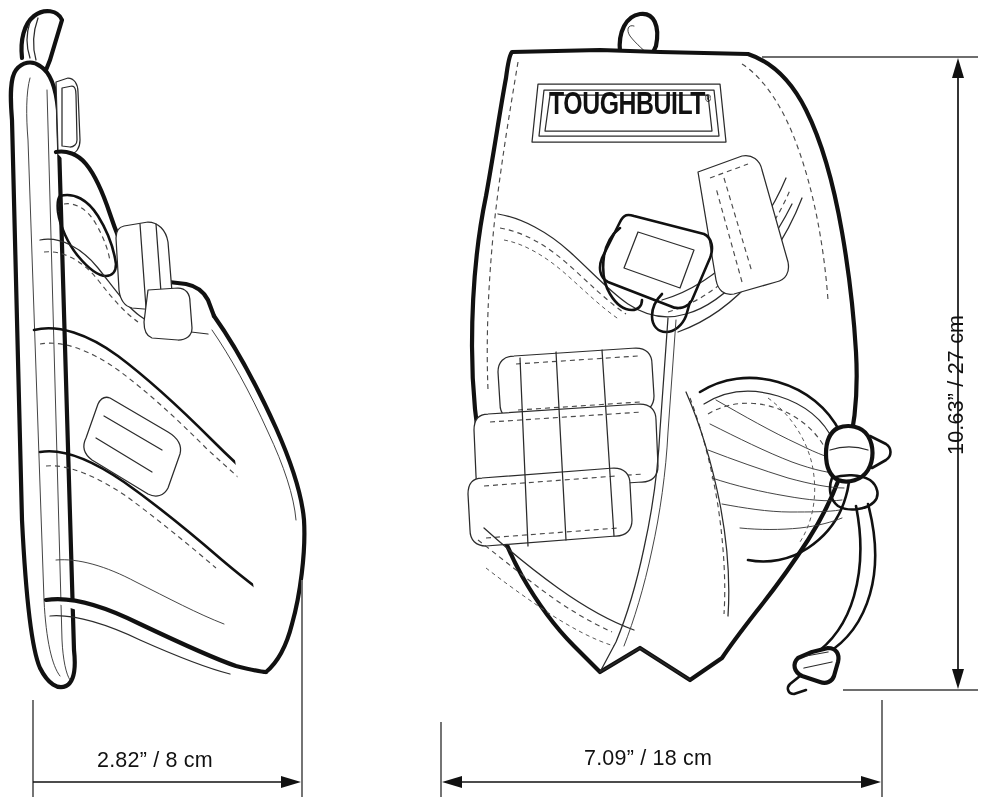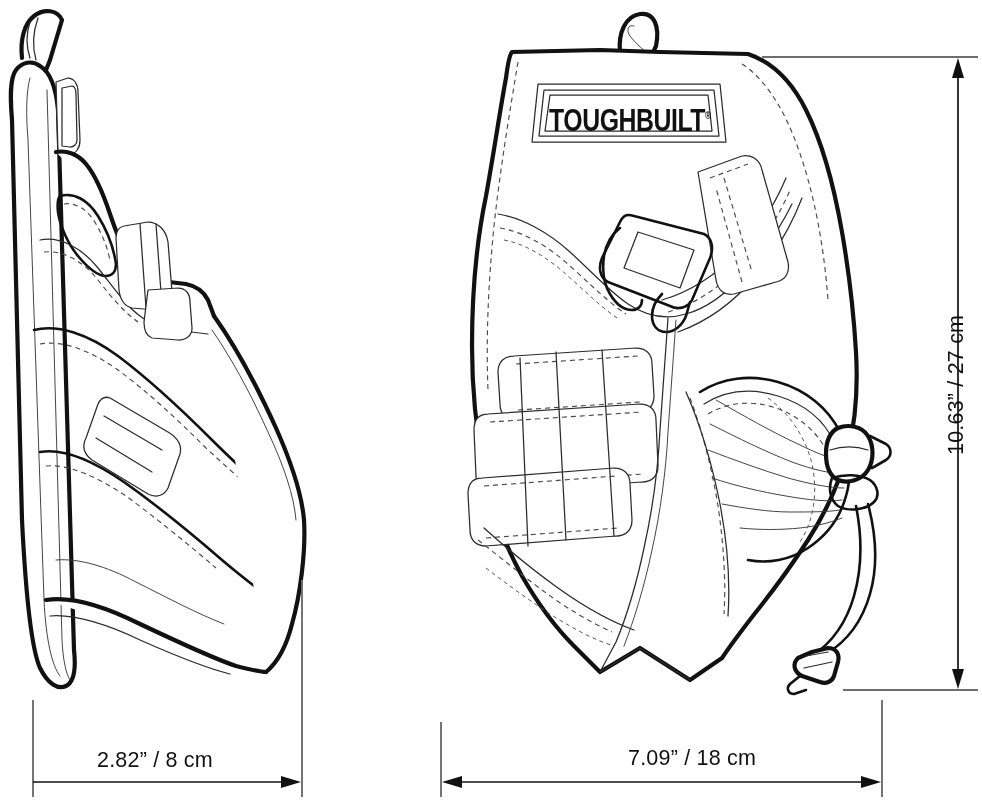--- a/index.html
+++ b/index.html
@@ -27,21 +27,21 @@
   .dim-arrow{fill:#111111;stroke:none;}
 
   .dim-text{
     font-family:"Liberation Sans","DejaVu Sans",sans-serif;
     font-size:21.5px;color:#111;white-space:nowrap;letter-spacing:.2px;
   }
   .dim-h{position:absolute;}
   .dim-v{position:absolute;transform-origin:0 0;}
 
   .logo-wrap{
-    position:absolute;display:flex;align-items:flex-end;justify-content:center;
+    position:absolute;display:flex;align-items:flex-start;justify-content:center;
     pointer-events:none;
   }
   .logo-text{
     font-family:"Liberation Sans Narrow","Liberation Sans","DejaVu Sans Condensed",sans-serif;
     font-weight:bold;font-size:27px;letter-spacing:-0.5px;color:#111111;
     transform:scaleX(0.92) scaleY(1.18);transform-origin:center center;
     white-space:nowrap;line-height:1;
   }
   .logo-reg{font-size:9px;vertical-align:super;font-weight:bold;letter-spacing:0;}
 </style>
@@ -252,17 +252,17 @@
     </g>
 
   </svg>
 
   <div class="logo-wrap" style="left:544px;top:90px;width:172px;height:44px;">
     <span class="logo-text"><span>TOUGHBUILT</span><span class="logo-reg">®</span></span>
   </div>
 
   <div class="dim-text dim-h" style="left:97px;top:748px;">2.82”  /  8 cm</div>
 
-  <div class="dim-text dim-h" style="left:628px;top:746px;">7.09”  / 18 cm</div>
+  <div class="dim-text dim-h" style="left:584px;top:746px;">7.09”  / 18 cm</div>
 
   <div class="dim-text dim-v" style="left:944px;top:455px;transform:rotate(-90deg);">10.63”  /  27 cm</div>
 
 </div>
 
 </body></html>

